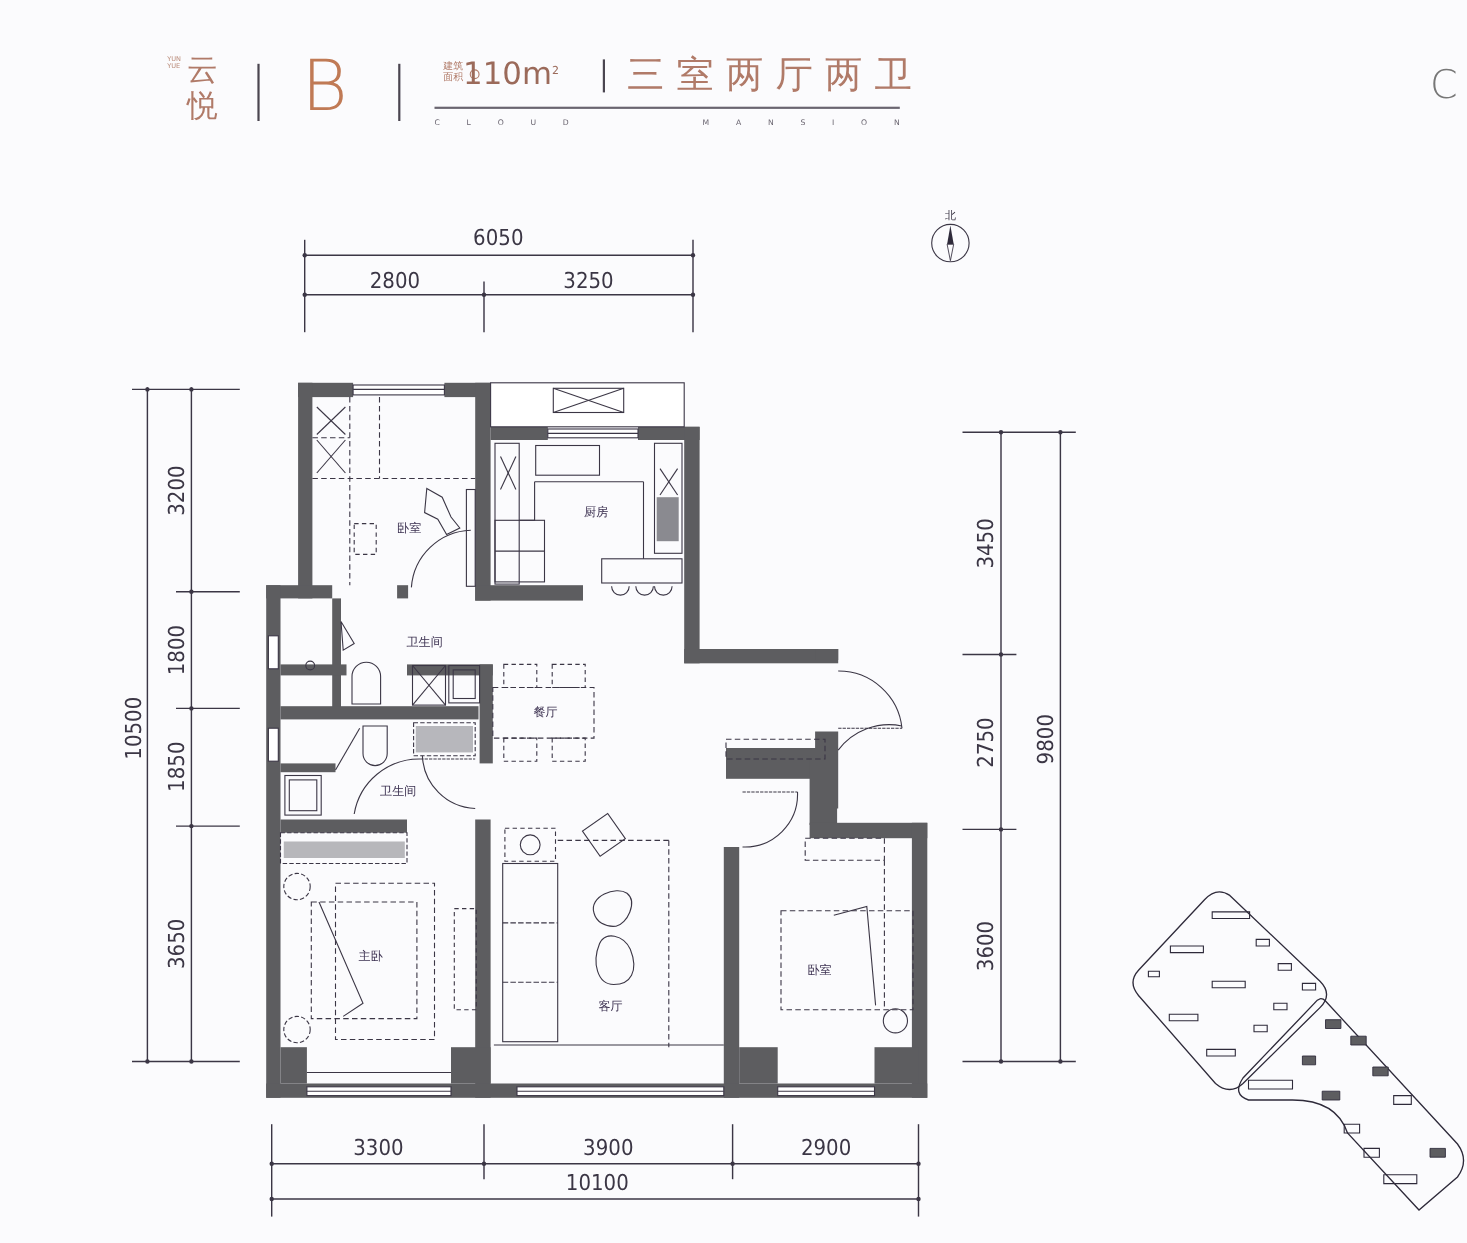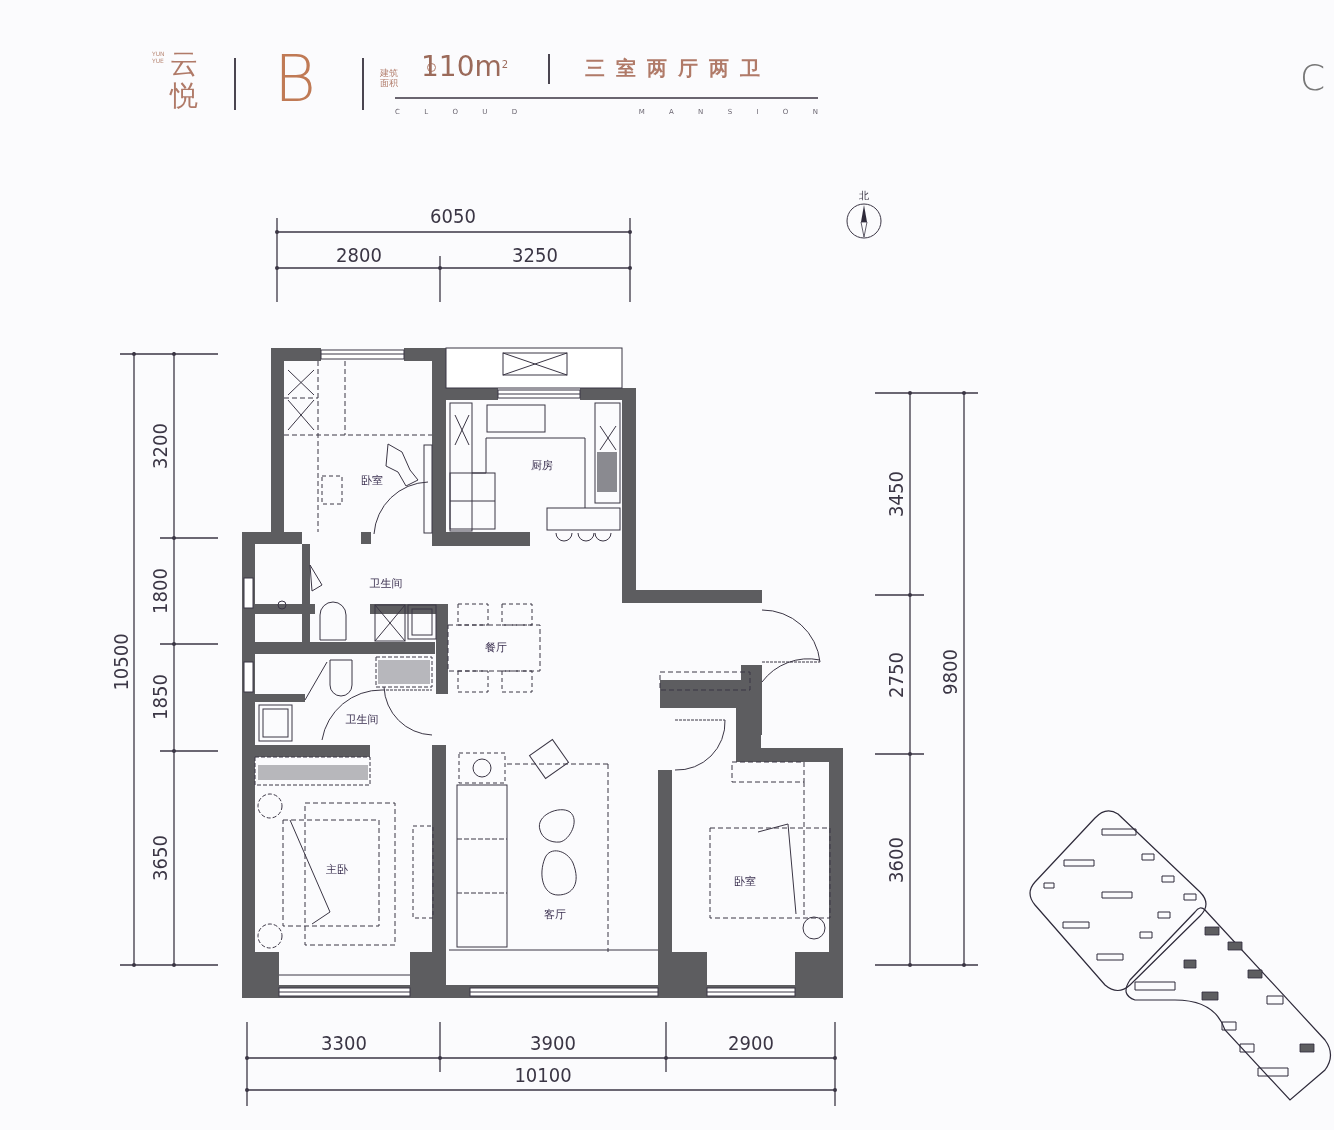--- a/index.html
+++ b/index.html
@@ -2,25 +2,25 @@
 <html><head>
 <meta charset="utf-8">
 <style>
   html, body { margin:0; padding:0; }
   body { width:1334px; height:1130px; background:#fbfbfd; position:relative; overflow:hidden;
          font-family:"DejaVu Sans", sans-serif; }
   .brand-small { position:absolute; left:152px; top:50px; width:12px; font-size:6px; line-height:7px; color:#b98a78; letter-spacing:0; }
   .brand-main { position:absolute; left:170px; top:48px; font-size:28px; line-height:32px; color:#b07a68; width:34px; font-family:Liberation Sans, sans-serif; font-weight:300; }
   .vsep { position:absolute; width:2px; background:#4a4550; }
   .type-letter { position:absolute; left:274px; top:44px; font-size:64px; line-height:70px; color:#c07a55; font-weight:200; font-family:"DejaVu Sans", sans-serif; }
-  .area-label { position:absolute; left:380px; top:56px; font-size:9px; line-height:10px; color:#b07a68; width:24px;margin-top:12px; }
+  .area-label { position:absolute; left:403px; top:56px; font-size:9px; line-height:10px; color:#b07a68; width:24px; }
   .area-dot { position:absolute; left:427px; top:63px; width:7px; height:7px; border:1px solid #b07a68; border-radius:50%; }
   .area-val { position:absolute; left:421px; top:50px; font-size:28px; line-height:34px; color:#9b6a5a; }
   .area-val sup { font-size:10px; vertical-align:top; position:relative; top:-2px; }
-  .layout-title { position:absolute; left:570px; top:50px; font-size:20px; line-height:36px; letter-spacing:11px; color:#b07a68; font-weight:700;margin-left:15px; }
+  .layout-title { position:absolute; left:570px; top:50px; font-size:34px; line-height:36px; letter-spacing:11px; color:#b07a68; font-weight:400; }
   .hline { position:absolute; left:395px; top:97px; width:423px; height:2px; background:#6a6570; }
   .sub-en { position:absolute; left:395px; top:108px; width:423px; display:flex; justify-content:space-between; font-size:7px; color:#6a6570; }
   .edge-letter { position:absolute; left:1300px; top:58px; font-size:36px; color:#777; font-weight:200; line-height:40px; }
   svg.plan { position:absolute; left:0; top:0; }
   .dimtxt { font-family:"DejaVu Sans Condensed","DejaVu Sans", sans-serif; font-size:20px; fill:#3b3645; }
   .roomtxt { font-size:11px; fill:#3b3050; }
 </style>
 </head>
 <body>
 

